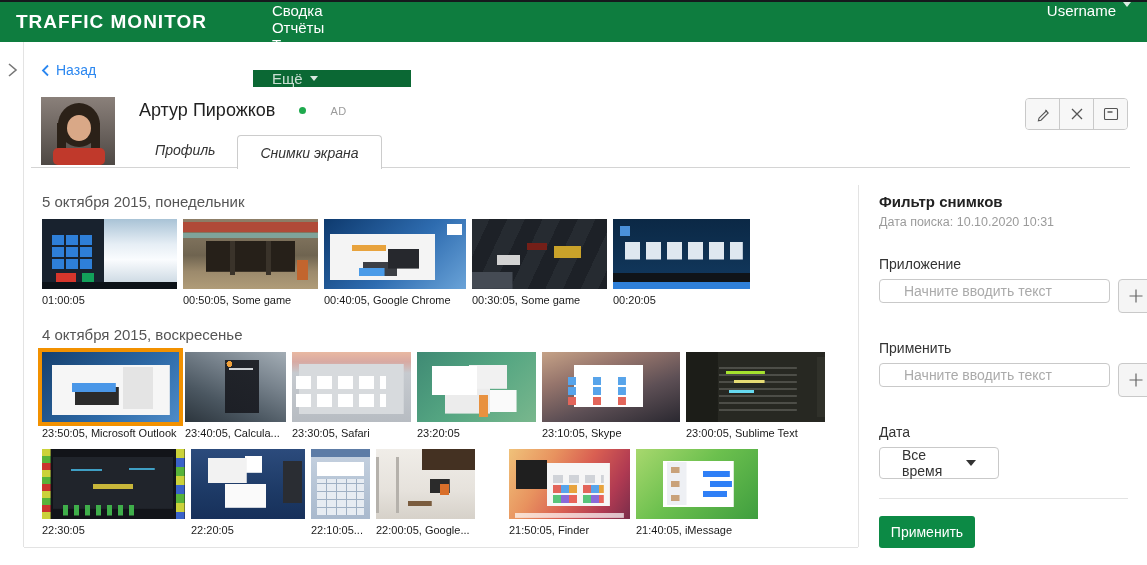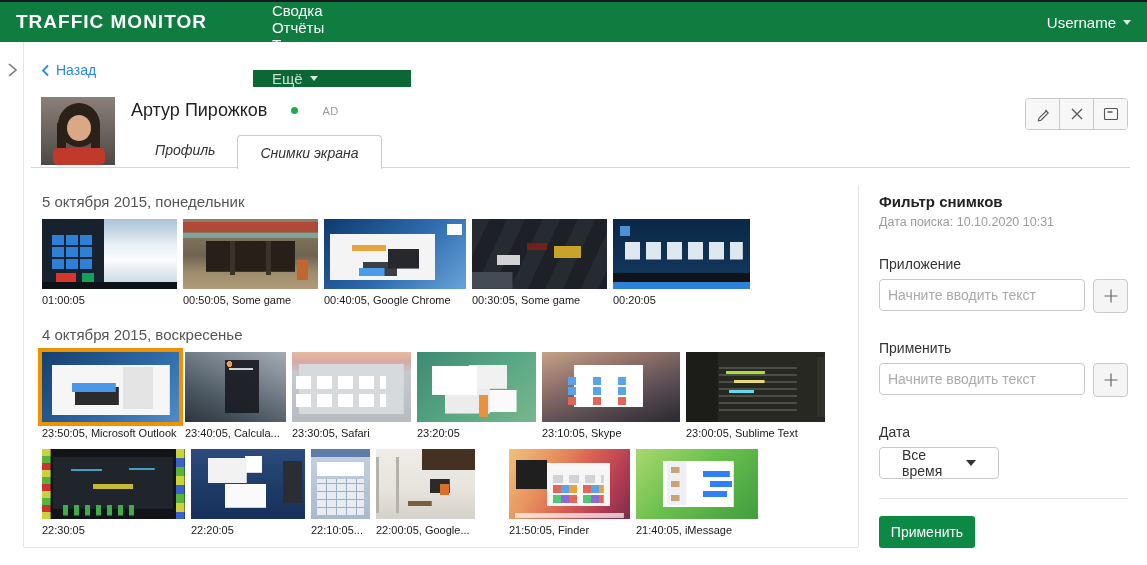--- a/index.html
+++ b/index.html
@@ -8,30 +8,30 @@
   [data-interactable="true"]{cursor:pointer;}
 
   
   .top-strip{height:2px;background:#16191d;}
   .navbar{height:40px;background:var(--navbar-green);display:flex;align-items:stretch;color:#fff;}
   .brand{display:flex;align-items:center;padding:0 16px;font-size:19px;font-weight:700;letter-spacing:1px;white-space:nowrap;}
   .nav-items{display:flex;align-items:stretch;margin-left:30px;flex-direction:column;}
   .nav-item{display:flex;align-items:center;padding:0 19px;font-size:15px;white-space:nowrap;}
   .nav-item.active{background:var(--navbar-green-active);color:rgba(255,255,255,.78);}
   .caret{width:0;height:0;border-left:4px solid transparent;border-right:4px solid transparent;border-top:5px solid rgba(255,255,255,.85);margin-left:7px;display:inline-block;}
-  .nav-user{margin-left:auto;display:flex;align-items:center;padding:0 16px;font-size:15px;}
+  .nav-user{margin-left:auto;display:flex;align-items:flex-start;padding:0 16px;font-size:15px;}
 
   
   .left-rail{position:absolute;left:0;top:42px;width:23px;height:505px;border-right:1px solid #e3e3e3;}
   .rail-expander{position:absolute;left:5px;top:20px;width:14px;height:16px;}
 
   
   .back-link{position:absolute;left:41px;top:62px;display:flex;align-items:center;gap:6px;color:var(--link-blue);font-size:14px;}
   .avatar{position:absolute;left:41px;top:97px;width:74px;height:68px;overflow:hidden;background:#6a615c;}
-  .profile-name-row{position:absolute;left:131px;top:100px;display:flex;align-items:center;gap:24px;}
+  .profile-name-row{position:absolute;left:139px;top:100px;display:flex;align-items:center;gap:24px;}
   .profile-name{font-size:18px;color:#222;}
   .status-dot{width:7px;height:7px;border-radius:50%;background:var(--status-green);display:inline-block;}
   .status-badge{font-size:11px;color:#9b9b9b;letter-spacing:.5px;}
   .tabs-underline{position:absolute;left:31px;top:167px;width:1099px;height:1px;background:#d4d4d4;}
   .tabs{position:absolute;left:133px;top:133px;display:flex;align-items:flex-end;height:35px;}
   .tab{font-size:14px;color:#333;padding:9px 22px 10px 22px;position:relative;z-index:2;font-style:italic;}
   .tab.active{background:#fff;border:1px solid #ccc;border-bottom:none;border-radius:4px 4px 0 0;height:34px;box-sizing:border-box;margin-bottom:-1px;}
   .actions{position:absolute;right:19px;top:98px;display:flex;border:1px solid #c9c9c9;border-radius:4px;overflow:hidden;background:#f7f7f7;}
   .action-btn{width:33px;height:30px;display:flex;align-items:center;justify-content:center;background:#f7f7f7;}
   .action-btn + .action-btn{border-left:1px solid #c9c9c9;}
@@ -47,21 +47,21 @@
   .cap{font-size:11px;color:#1a1a1a;margin-top:5px;white-space:nowrap;}
   .content-bottom{position:absolute;left:24px;top:547px;width:834px;height:1px;background:#e3e3e3;}
   .v-divider{position:absolute;left:858px;top:185px;width:1px;height:362px;background:#e3e3e3;}
 
   
   .sidebar{position:absolute;left:879px;top:185px;width:249px;}
   .filter-title{font-size:15px;font-weight:700;color:#222;margin:8px 0 0 0;}
   .filter-sub{font-size:12.5px;color:#9b9b9b;margin-top:5px;}
   .field-label{font-size:14px;color:#333;margin-top:27px;}
   .field-row{display:flex;gap:8px;margin-top:7px;}
-  .text-input{flex:1;height:32px;border:1px solid #c9c9c9;border-radius:4px;padding:0 8px;font-size:14px;font-family:"Liberation Sans",sans-serif;color:#333;box-sizing:border-box;outline:none;}
+  .text-input{flex:1;height:24px;border:1px solid #c9c9c9;border-radius:4px;padding:0 24px;font-size:14px;font-family:"Liberation Sans",sans-serif;color:#333;box-sizing:border-box;outline:none;}
   .text-input::placeholder{color:#aaa;}
   .plus-btn{width:33px;height:32px;border:1px solid #c9c9c9;border-radius:4px;background:#f5f5f5;display:flex;align-items:center;justify-content:center;flex:0 0 33px;}
   .select{margin-top:7px;width:120px;height:32px;border:1px solid #c9c9c9;border-radius:4px;display:flex;align-items:center;justify-content:space-between;padding:0 22px;box-sizing:border-box;font-size:14px;color:#333;background:#fff;}
   .select-caret{width:0;height:0;border-left:5px solid transparent;border-right:5px solid transparent;border-top:6px solid #333;}
   .sidebar-divider{height:1px;background:#e3e3e3;margin-top:19px;}
   .apply-btn{margin-top:17px;width:96px;height:32px;background:var(--apply-green);color:#fff;border:none;border-radius:3px;font-size:14px;font-family:"Liberation Sans",sans-serif;}
 
   
   .art-win10{background:
     repeating-linear-gradient(90deg,transparent 0 12px,#18222e 12px 14px) 10px 16px/42px 34px no-repeat,

